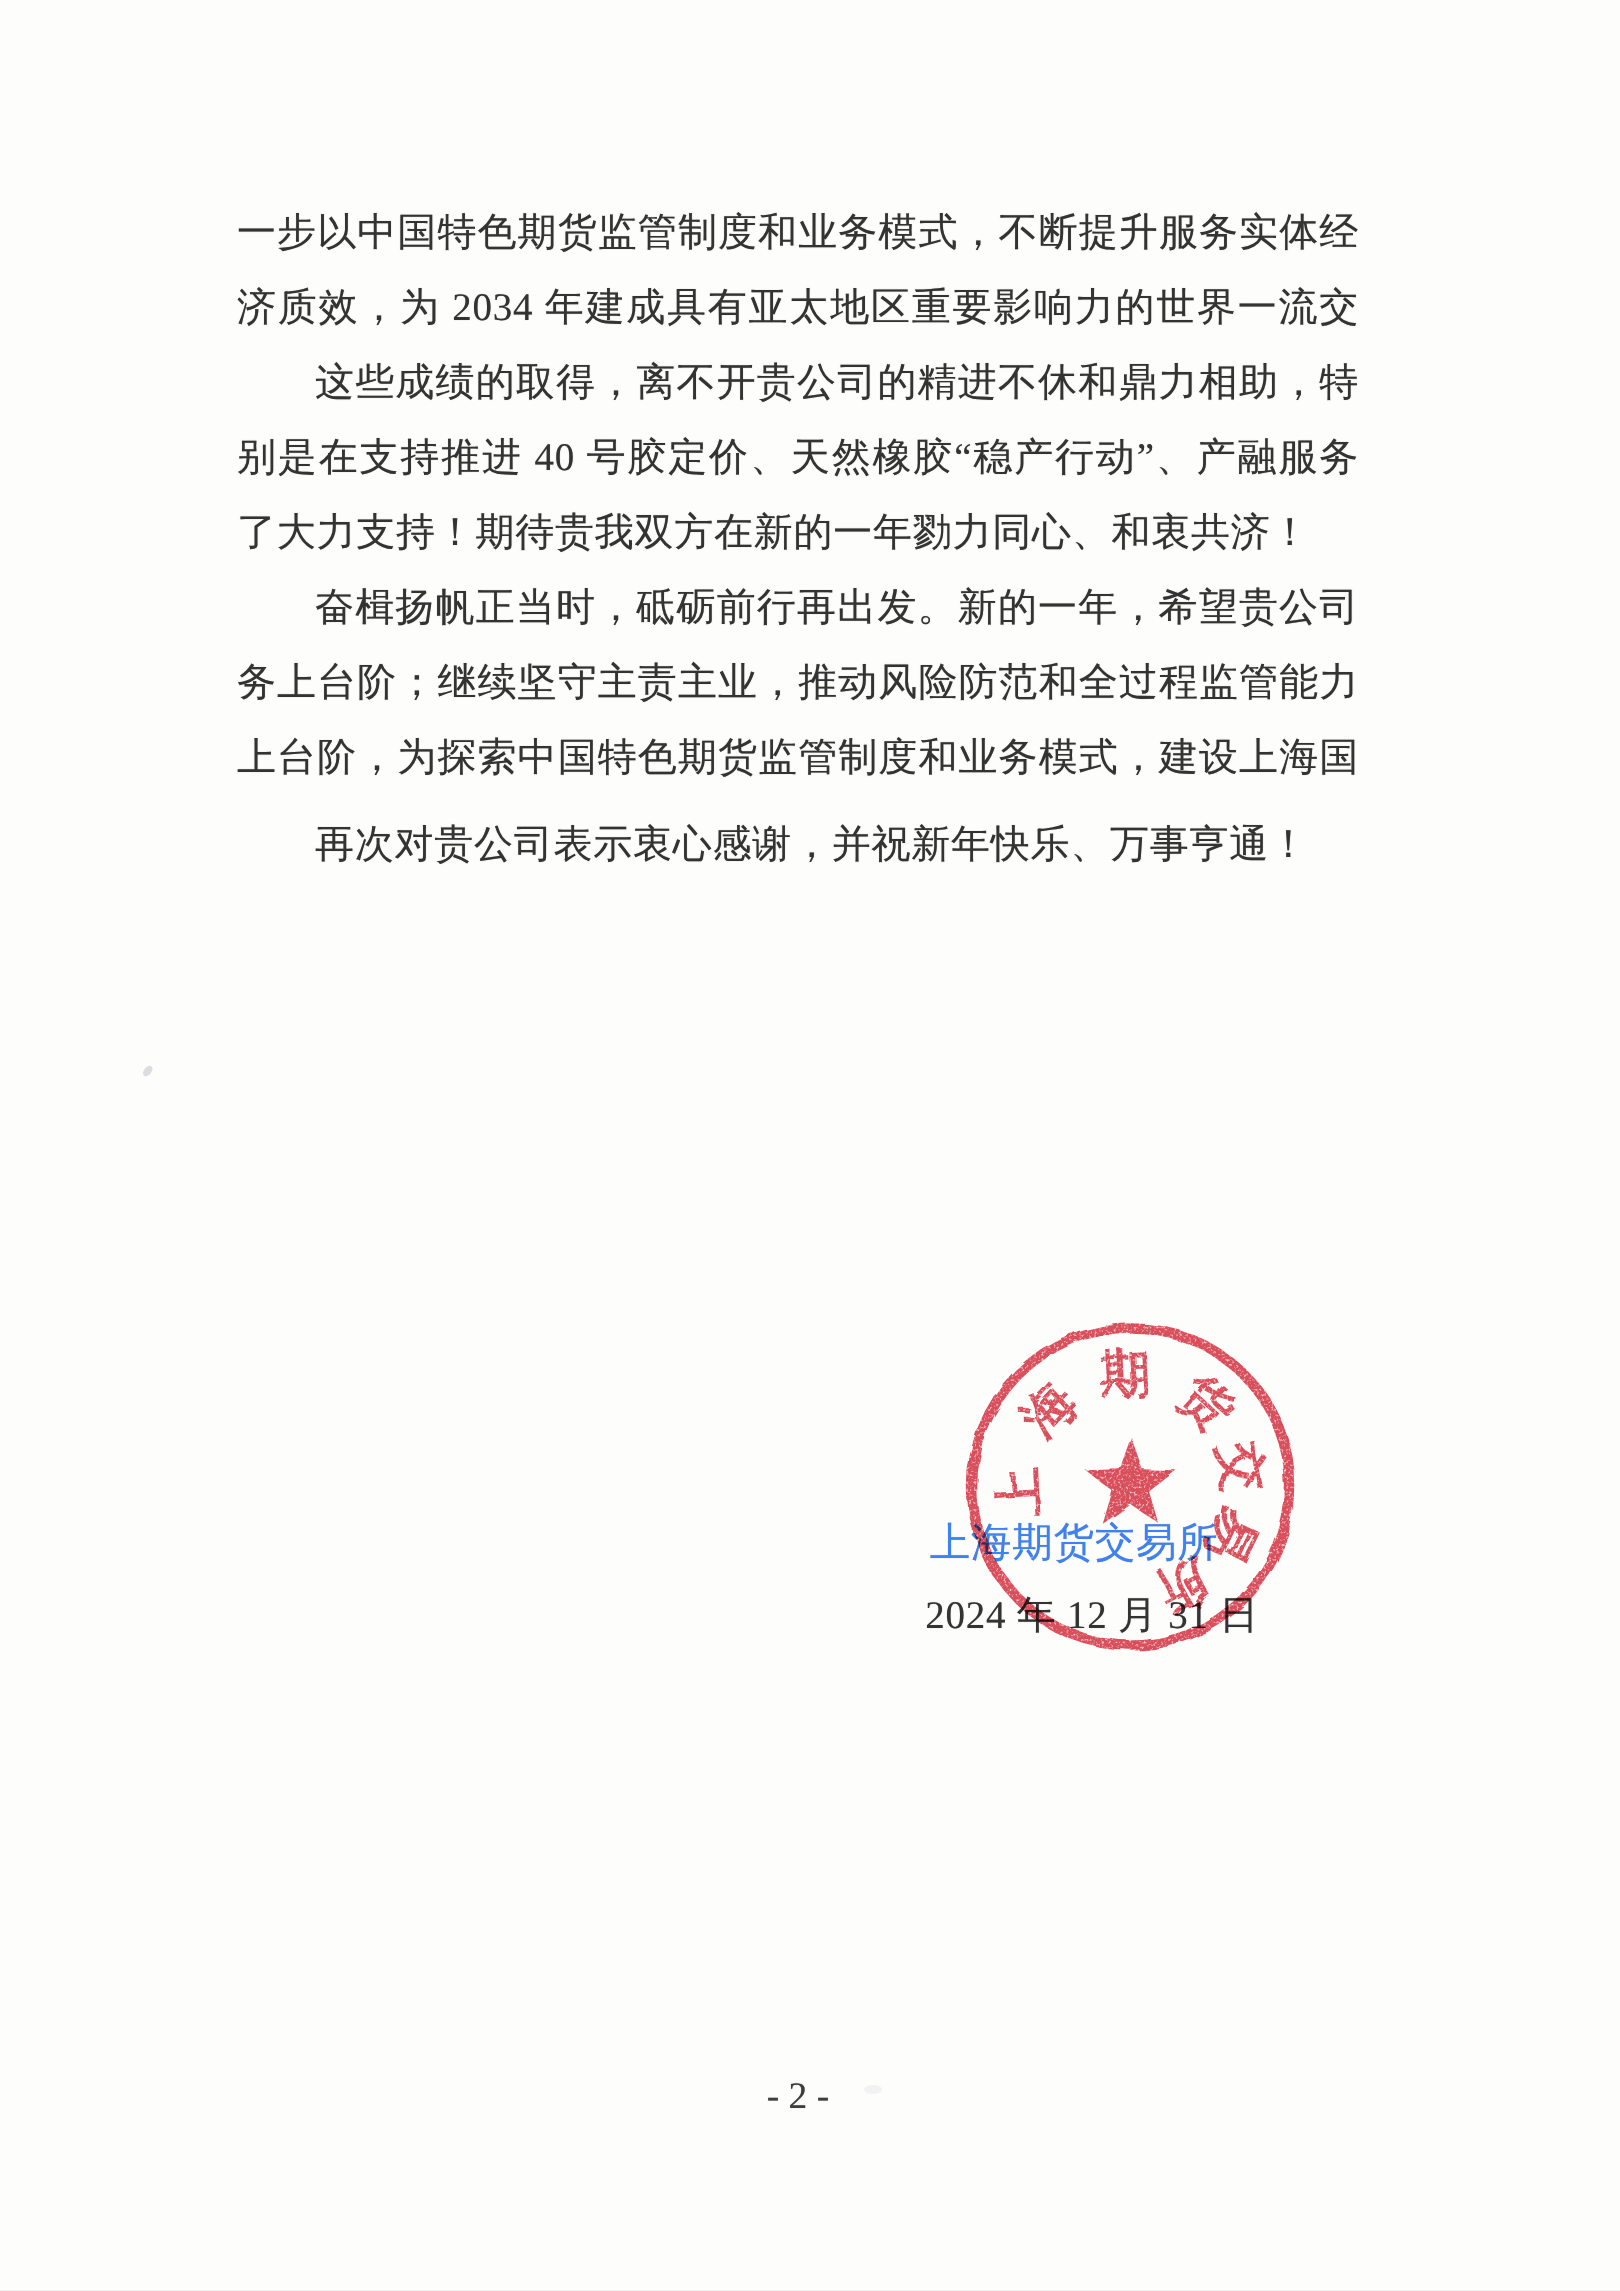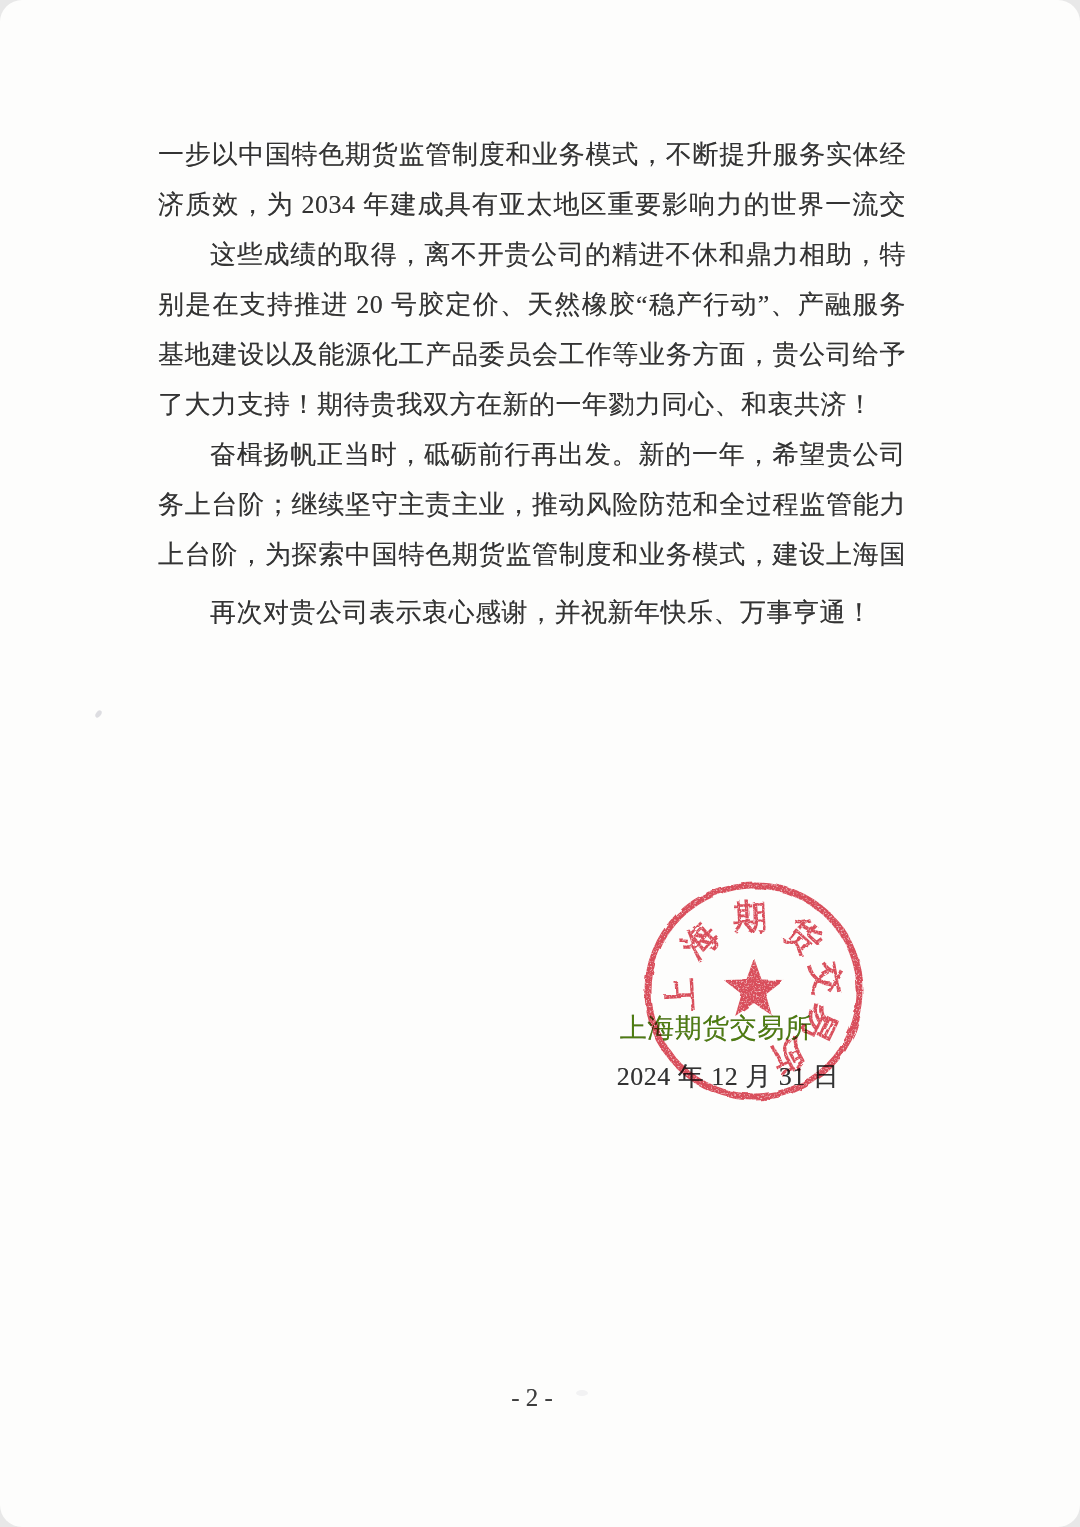--- a/index.html
+++ b/index.html
@@ -3,21 +3,20 @@
 <meta charset="utf-8">
 <style>
   html,body{margin:0;padding:0;background:#e8e8e8;}
   .page{
     position:relative;
     width:1080px;height:1527px;
     margin:0 auto;
     background:#fdfdfc;
     overflow:hidden;
     font-family:"Liberation Serif","DejaVu Serif",serif;
-    border-radius:22px;
   }
   .letter-body{
     position:absolute;
     left:158px;top:130px;width:748px;
     color:#343434;
   }
   .line{
     height:50px;
     line-height:50px;
     font-size:26px;
@@ -26,21 +25,21 @@
     white-space:normal;
     color:#333;
     text-shadow:0 0 .6px rgba(70,70,70,.55);
   }
   .line.fill{ text-align:justify; text-align-last:justify; }
   .line.indent{ text-indent:52px; }
   .line.gap{ margin-top:8px; }
   .sig-org{
     position:absolute;left:566px;top:1003px;width:300px;
     height:50px;line-height:50px;text-align:center;
-    font-size:27px;letter-spacing:.5px;color:#4d7c0f;
+    font-size:27px;letter-spacing:.5px;color:#3b82f6;
     text-shadow:0 0 .6px rgba(70,70,70,.55);
     z-index:1;
   }
   .sig-date{
     position:absolute;left:578px;top:1052px;width:300px;
     height:50px;line-height:50px;text-align:center;
     font-size:26px;letter-spacing:.5px;color:#333;
     text-shadow:0 0 .6px rgba(70,70,70,.55);
     z-index:1;
   }
@@ -68,22 +67,21 @@
 </style>
 </head>
 <body>
 
 <div class="page">
 
   <div class="letter-body">
       <div class="line fill">一步以中国特色期货监管制度和业务模式，不断提升服务实体经</div>
       <div class="line fill">济质效，为 2034 年建成具有亚太地区重要影响力的世界一流交</div>
       <div class="line fill indent">这些成绩的取得，离不开贵公司的精进不休和鼎力相助，特</div>
-      <div class="line fill">别是在支持推进 20 号胶定价、天然橡胶“稳产行动”、产融服务</div>
-      <div class="line fill">基地建设以及能源化工产品委员会工作等业务方面，贵公司给予</div>
+      <div class="line fill">别是在支持推进 40 号胶定价、天然橡胶“稳产行动”、产融服务</div>
       <div class="line">了大力支持！期待贵我双方在新的一年勠力同心、和衷共济！</div>
       <div class="line fill indent">奋楫扬帆正当时，砥砺前行再出发。新的一年，希望贵公司</div>
       <div class="line fill">务上台阶；继续坚守主责主业，推动风险防范和全过程监管能力</div>
       <div class="line fill">上台阶，为探索中国特色期货监管制度和业务模式，建设上海国</div>
       <div class="line indent gap">再次对贵公司表示衷心感谢，并祝新年快乐、万事亨通！</div>
     </div>
 
   <div class="sig-org">上海期货交易所</div>
 
   <div class="sig-date">2024 年 12 月 31 日</div>

